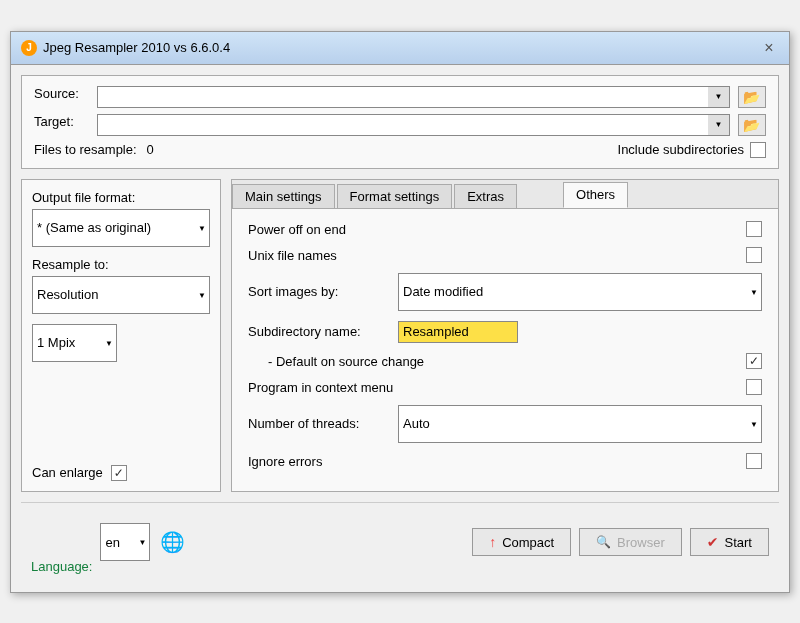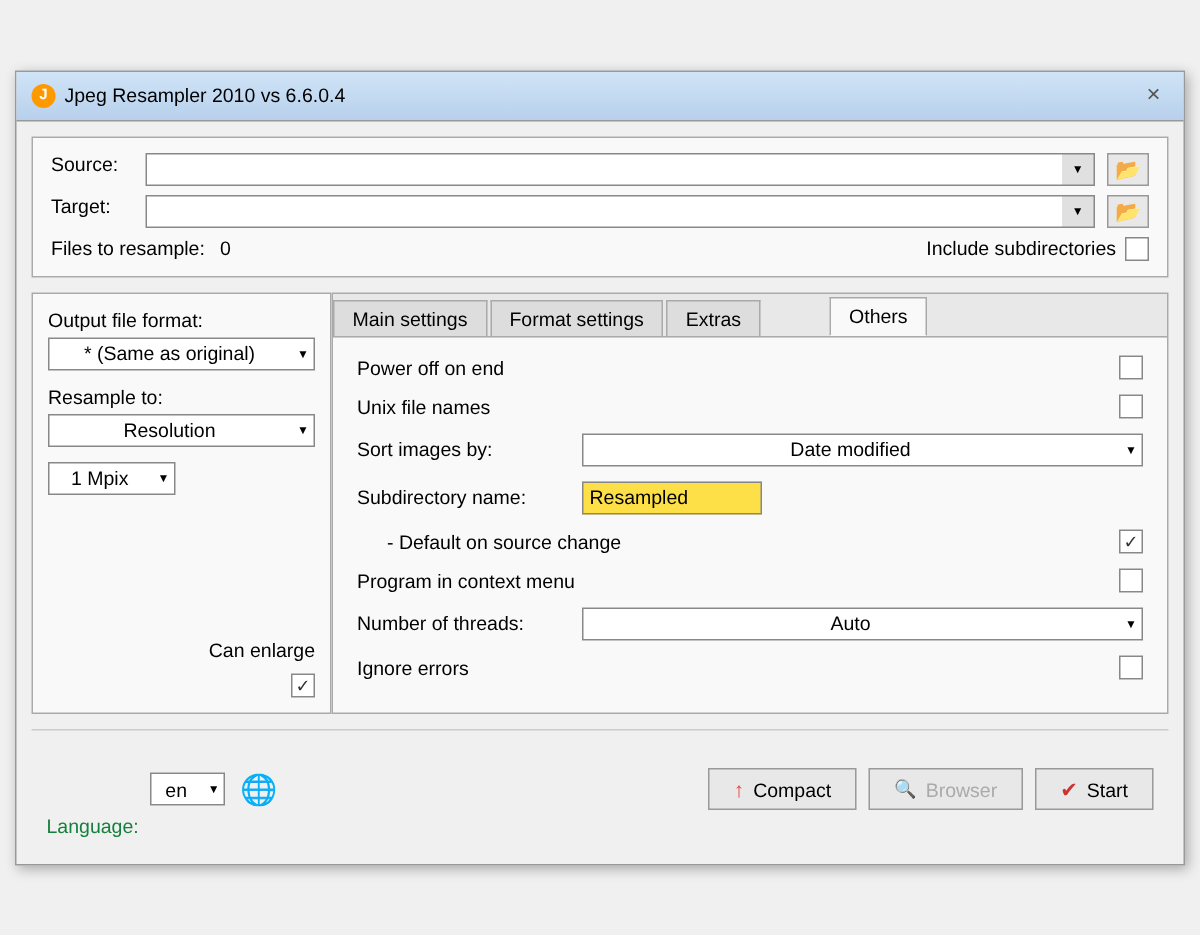--- a/index.html
+++ b/index.html
@@ -131,20 +131,21 @@
     }
     .include-sub {
       margin-left: auto;
       display: flex;
       align-items: center;
       gap: 6px;
     }
     
     .panels-row {
       display: flex;
+      gap: 10px;
       margin-bottom: 10px;
     }
     
     .left-panel {
       width: 200px;
       border: 1px solid #aaa;
       background: #f9f9f9;
       padding: 10px;
       display: flex;
       flex-direction: column;
@@ -175,24 +176,23 @@
       content: '▼';
       position: absolute;
       right: 4px;
       top: 50%;
       transform: translateY(-50%);
       font-size: 8px;
       pointer-events: none;
     }
     .can-enlarge-row {
       display: flex;
-      align-items: flex-end;
+      align-items: flex-start;
       gap: 8px;
       margin-top: auto;
-      flex-direction: column;
     }
     
     .right-panel {
       flex: 1;
       border: 1px solid #aaa;
       background: #f9f9f9;
     }
     .tabs {
       display: flex;
       border-bottom: 1px solid #aaa;
@@ -326,25 +326,24 @@
       justify-content: center;
     }
     .btn-icon-up { color: #e44; font-size: 14px; }
     .btn-icon-search { color: #888; font-size: 12px; }
     .btn-icon-start { color: #c33; font-size: 14px; }
     select {
       appearance: none;
       -webkit-appearance: none;
       border: 1px solid #888;
       background: #fff;
-      height: 22px;
+      height: 38px;
       padding: 0 20px 0 4px;
       font-size: 13px;
       width: 100%;
-      text-align: center;
     }
   </style>
 </head>
 <body>
 
 <div class="window">
 
   <div class="title-bar">
     <div class="title-bar-left">
       <div class="title-icon">J</div>

